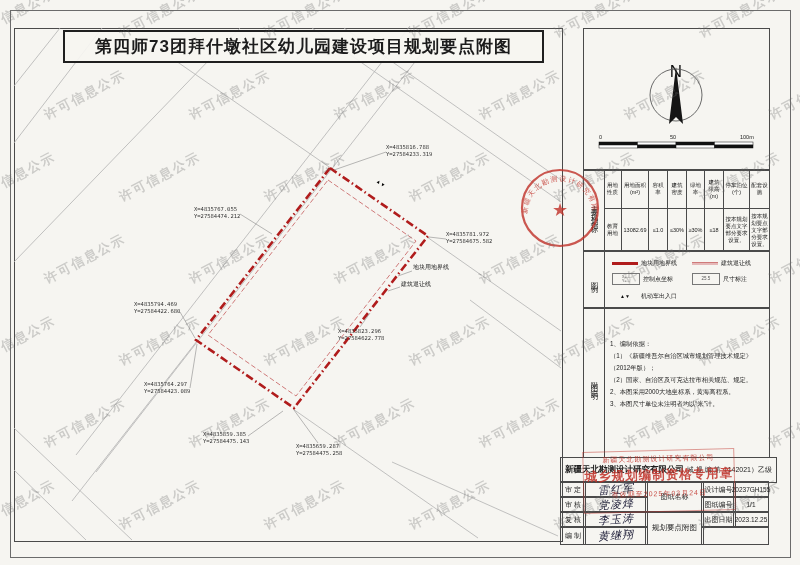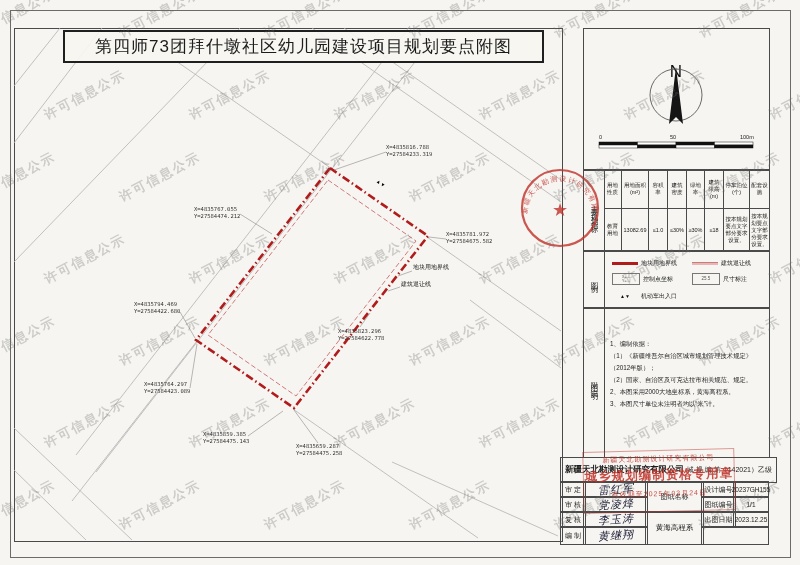--- a/index.html
+++ b/index.html
@@ -7,21 +7,21 @@
         font-family:"Liberation Sans",sans-serif;color:#1c1c1c;}
   .abs{position:absolute;}
   
   #watermarks{position:absolute;inset:0;z-index:60;pointer-events:none;}
   .wm{position:absolute;font-size:13px;color:rgba(105,105,105,0.30);transform:rotate(-28deg);
       letter-spacing:2px;white-space:nowrap;font-weight:bold;}
   
   .sheet-border{left:10px;top:10px;width:779px;height:546px;border:1px solid #6b6b6b;z-index:1;}
   .map-frame{left:14px;top:28px;width:547px;height:512px;border:1px solid #4a4a4a;z-index:2;}
   .title-box{left:63px;top:30px;width:477px;height:29px;border:2px solid #1f1f1f;background:rgba(246,245,241,.92);
-             z-index:20;text-align:center;line-height:29px;font-size:17px;font-weight:normal;letter-spacing:1px;}
+             z-index:20;text-align:center;line-height:29px;font-size:17px;font-weight:bold;letter-spacing:1px;}
   
   .panel-box{border:1px solid #4a4a4a;z-index:5;background:transparent;}
   #box-north{left:583px;top:28px;width:185px;height:141px;}
   #box-table{left:583px;top:169px;width:185px;height:81px;}
   #box-legend{left:583px;top:250px;width:185px;height:57px;}
   #box-notes{left:583px;top:307px;width:185px;height:149px;}
   .vlabel{position:absolute;left:0;top:0;bottom:0;width:20px;border-right:1px solid #4a4a4a;
           display:flex;align-items:center;justify-content:center;}
   .vlabel span{writing-mode:vertical-rl;letter-spacing:4px;font-size:7.5px;color:#222;}
   
@@ -316,21 +316,21 @@
       <span class="sig">党凌烽</span>
     </div>
   <div class="tb-cell tb-center" style="left:583px;top:511px;width:63px;height:15px;">
       <span class="sig">李玉涛</span>
     </div>
   <div class="tb-cell tb-center" style="left:583px;top:526px;width:63px;height:17px;">
       <span class="sig">黄继翔</span>
     </div>
 
   <div class="tb-cell tb-center" style="left:645px;top:481px;width:57px;height:30px;font-size:7px;">图纸名称</div>
-  <div class="tb-cell tb-center" style="left:645px;top:511px;width:57px;height:32px;font-size:7.5px;">黄海高程系</div>
+  <div class="tb-cell tb-center" style="left:645px;top:511px;width:57px;height:32px;font-size:7.5px;">规划要点附图</div>
 
   <div class="tb-cell tb-center" style="left:701px;top:481px;width:33px;height:15px;">设计编号</div>
   <div class="tb-cell tb-center" style="left:733px;top:481px;width:34px;height:15px;font-size:6.5px;">20237GH155</div>
   <div class="tb-cell tb-center" style="left:701px;top:496px;width:33px;height:15px;">图纸编号</div>
   <div class="tb-cell tb-center" style="left:733px;top:496px;width:34px;height:15px;font-size:6.5px;">1/1</div>
   <div class="tb-cell tb-center" style="left:701px;top:511px;width:33px;height:15px;">出图日期</div>
   <div class="tb-cell tb-center" style="left:733px;top:511px;width:34px;height:15px;font-size:6.5px;">2023.12.25</div>
   <div class="tb-cell" style="left:701px;top:526px;width:66px;height:17px;"></div>
 
   <div class="abs" id="cert-stamp">

